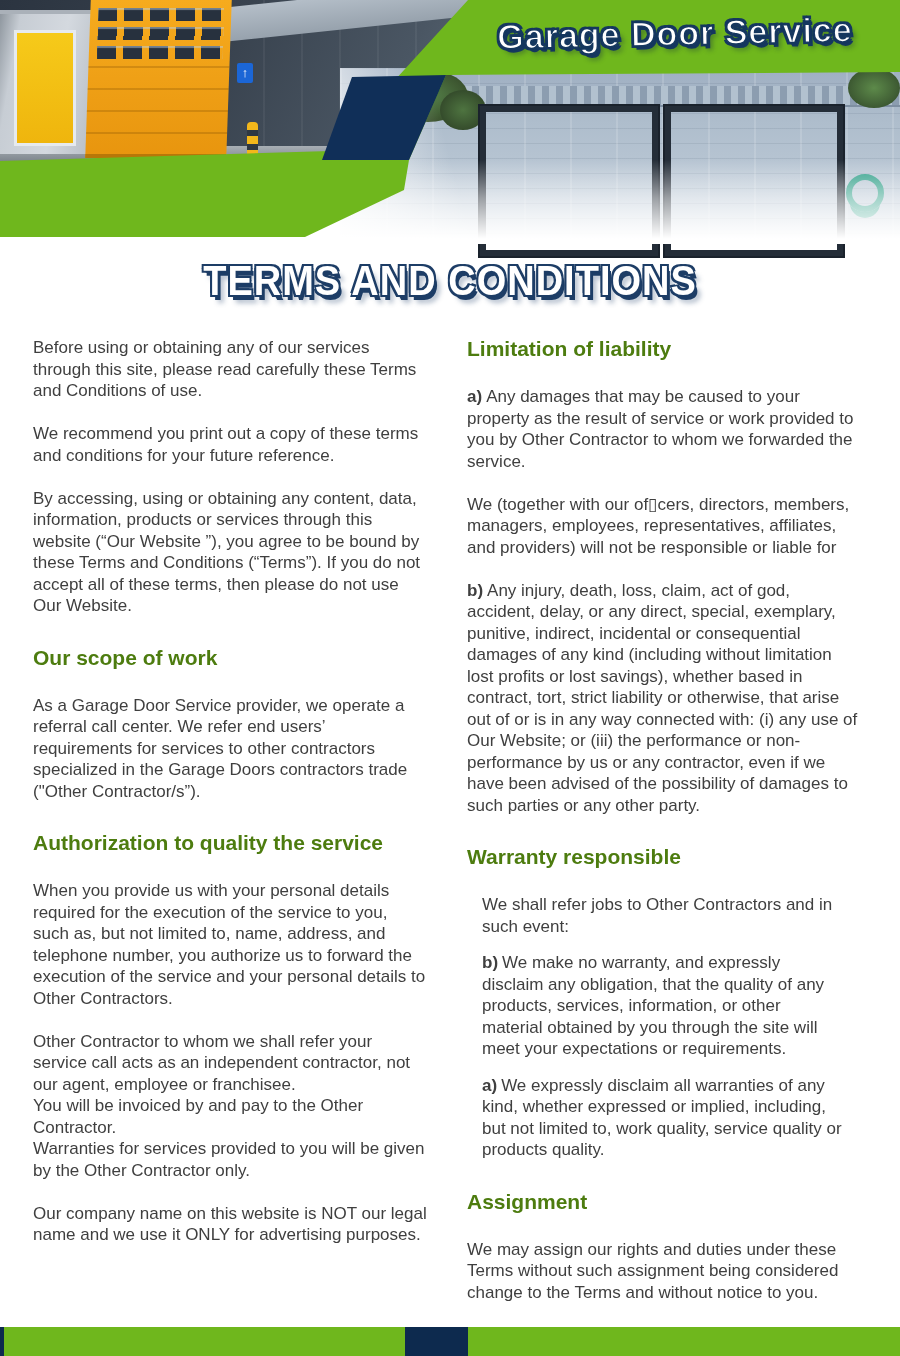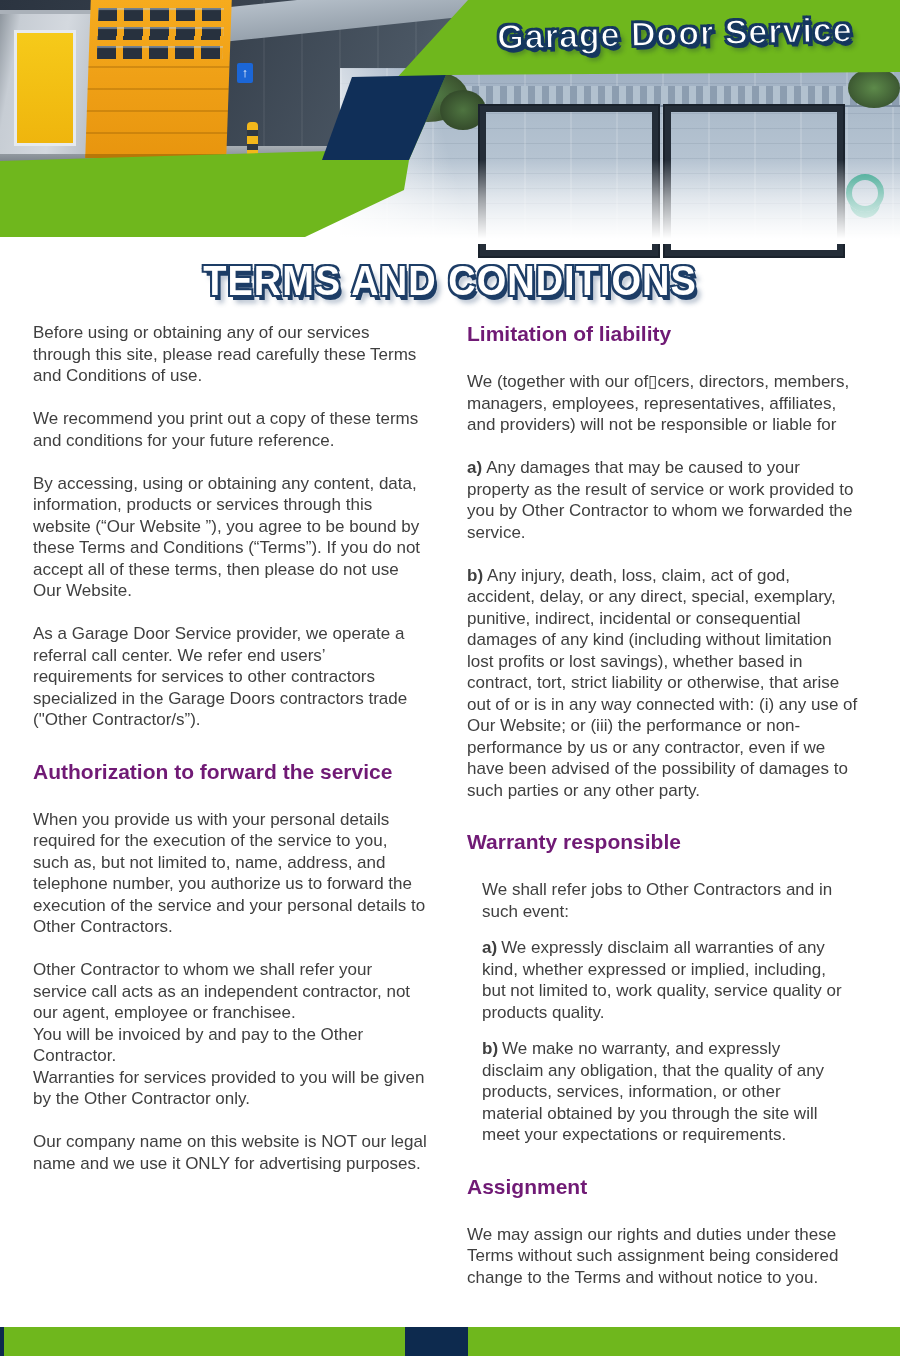--- a/index.html
+++ b/index.html
@@ -84,27 +84,27 @@
 
   
   .page-title{position:absolute;left:0;top:257px;width:900px;margin:0;text-align:center;z-index:6;
       font-size:38px;font-weight:bold;letter-spacing:1px;color:#fff;
       transform:scaleY(1.12);transform-origin:top;
       -webkit-text-stroke:2px #1d3d66;paint-order:stroke fill;
       text-shadow:-2px -2px 0 #1d3d66,2px -2px 0 #1d3d66,-2px 2px 0 #1d3d66,2px 2px 0 #1d3d66,
                   3px 4px 0 #1d3d66,6px 7px 5px rgba(29,61,102,.35);}
 
   
-  .col{position:absolute;top:322px;font-size:17px;line-height:21.5px;color:#3f3f3f;}
+  .col{position:absolute;top:337px;font-size:17px;line-height:21.5px;color:#3f3f3f;}
   .col-left{left:33px;width:394px;}
   .col-right{left:467px;width:392px;}
   .col p{margin:0 0 21.5px;}
   .col p.tight{margin:15px;}
   .col p.multiline{white-space:pre-line;}
-  .col h3{margin:29px 0 25px;font-size:21px;line-height:24px;color:#701a75;font-weight:bold;}
+  .col h3{margin:29px 0 25px;font-size:21px;line-height:24px;color:#4d7c0f;font-weight:bold;}
   .col h3:first-child{margin-top:0;}
   .lead{font-weight:bold;margin-right:4px;}
 
   
   .footer{position:absolute;left:0;top:1327px;width:900px;height:29px;background:#6fb71d;}
   .footer-navy{position:absolute;left:405px;top:0;width:63px;height:29px;background:#0d2a4e;}
   .footer-edge{position:absolute;left:0;top:0;width:4px;height:29px;background:#0d2a4e;}
 </style>
 </head>
 <body>
@@ -150,38 +150,39 @@
     <div class="logo">Garage Door Service</div>
   </div>
 
   <h1 class="page-title">TERMS AND CONDITIONS</h1>
 
   <main>
     <section class="col col-left">
       <p>Before using or obtaining any of our services through this site, please read carefully these Terms and Conditions of use.</p>
       <p>We recommend you print out a copy of these terms and conditions for your future reference.</p>
       <p>By accessing, using or obtaining any content, data, information, products or services through this website (“Our Website ”), you agree to be bound by these Terms and Conditions (“Terms”). If you do not accept all of these terms, then please do not use Our Website.</p>
+      <h3>Our scope of work</h3>
       <p>As a Garage Door Service provider, we operate a referral call center. We refer end users’ requirements for services to other contractors specialized in the Garage Doors contractors trade ("Other Contractor/s”).</p>
-      <h3>Authorization to forward the service</h3>
+      <h3>Authorization to quality the service</h3>
       <p>When you provide us with your personal details required for the execution of the service to you, such as, but not limited to, name, address, and telephone number, you authorize us to forward the execution of the service and your personal details to Other Contractors.</p>
       <p class="multiline">Other Contractor to whom we shall refer your service call acts as an independent contractor, not our agent, employee or franchisee.
 You will be invoiced by and pay to the Other Contractor.
 Warranties for services provided to you will be given by the Other Contractor only.</p>
       <p>Our company name on this website is NOT our legal name and we use it ONLY for advertising purposes.</p>
     </section>
 
     <section class="col col-right">
       <h3>Limitation of liability</h3>
+      <p><b class="lead">a)</b><span>Any damages that may be caused to your property as the result of service or work provided to you by Other Contractor to whom we forwarded the service.</span></p>
       <p>We (together with our of▯cers, directors, members, managers, employees, representatives, affiliates, and providers) will not be responsible or liable for</p>
-      <p><b class="lead">a)</b><span>Any damages that may be caused to your property as the result of service or work provided to you by Other Contractor to whom we forwarded the service.</span></p>
       <p><b class="lead">b)</b><span>Any injury, death, loss, claim, act of god, accident, delay, or any direct, special, exemplary, punitive, indirect, incidental or consequential damages of any kind (including without limitation lost profits or lost savings), whether based in contract, tort, strict liability or otherwise, that arise out of or is in any way connected with: (i) any use of Our Website; or (iii) the performance or non-performance by us or any contractor, even if we have been advised of the possibility of damages to such parties or any other party.</span></p>
       <h3>Warranty responsible</h3>
       <p class="tight">We shall refer jobs to Other Contractors and in such event:</p>
+      <p class="tight"><b class="lead">b)</b><span>We make no warranty, and expressly disclaim any obligation, that the quality of any products, services, information, or other material obtained by you through the site will meet your expectations or requirements.</span></p>
       <p class="tight"><b class="lead">a)</b><span>We expressly disclaim all warranties of any kind, whether expressed or implied, including, but not limited to, work quality, service quality or products quality.</span></p>
-      <p class="tight"><b class="lead">b)</b><span>We make no warranty, and expressly disclaim any obligation, that the quality of any products, services, information, or other material obtained by you through the site will meet your expectations or requirements.</span></p>
       <h3>Assignment</h3>
       <p>We may assign our rights and duties under these Terms without such assignment being considered change to the Terms and without notice to you.</p>
     </section>
   </main>
 
   <div class="footer">
     <div class="footer-edge"></div>
     <div class="footer-navy"></div>
   </div>
 

